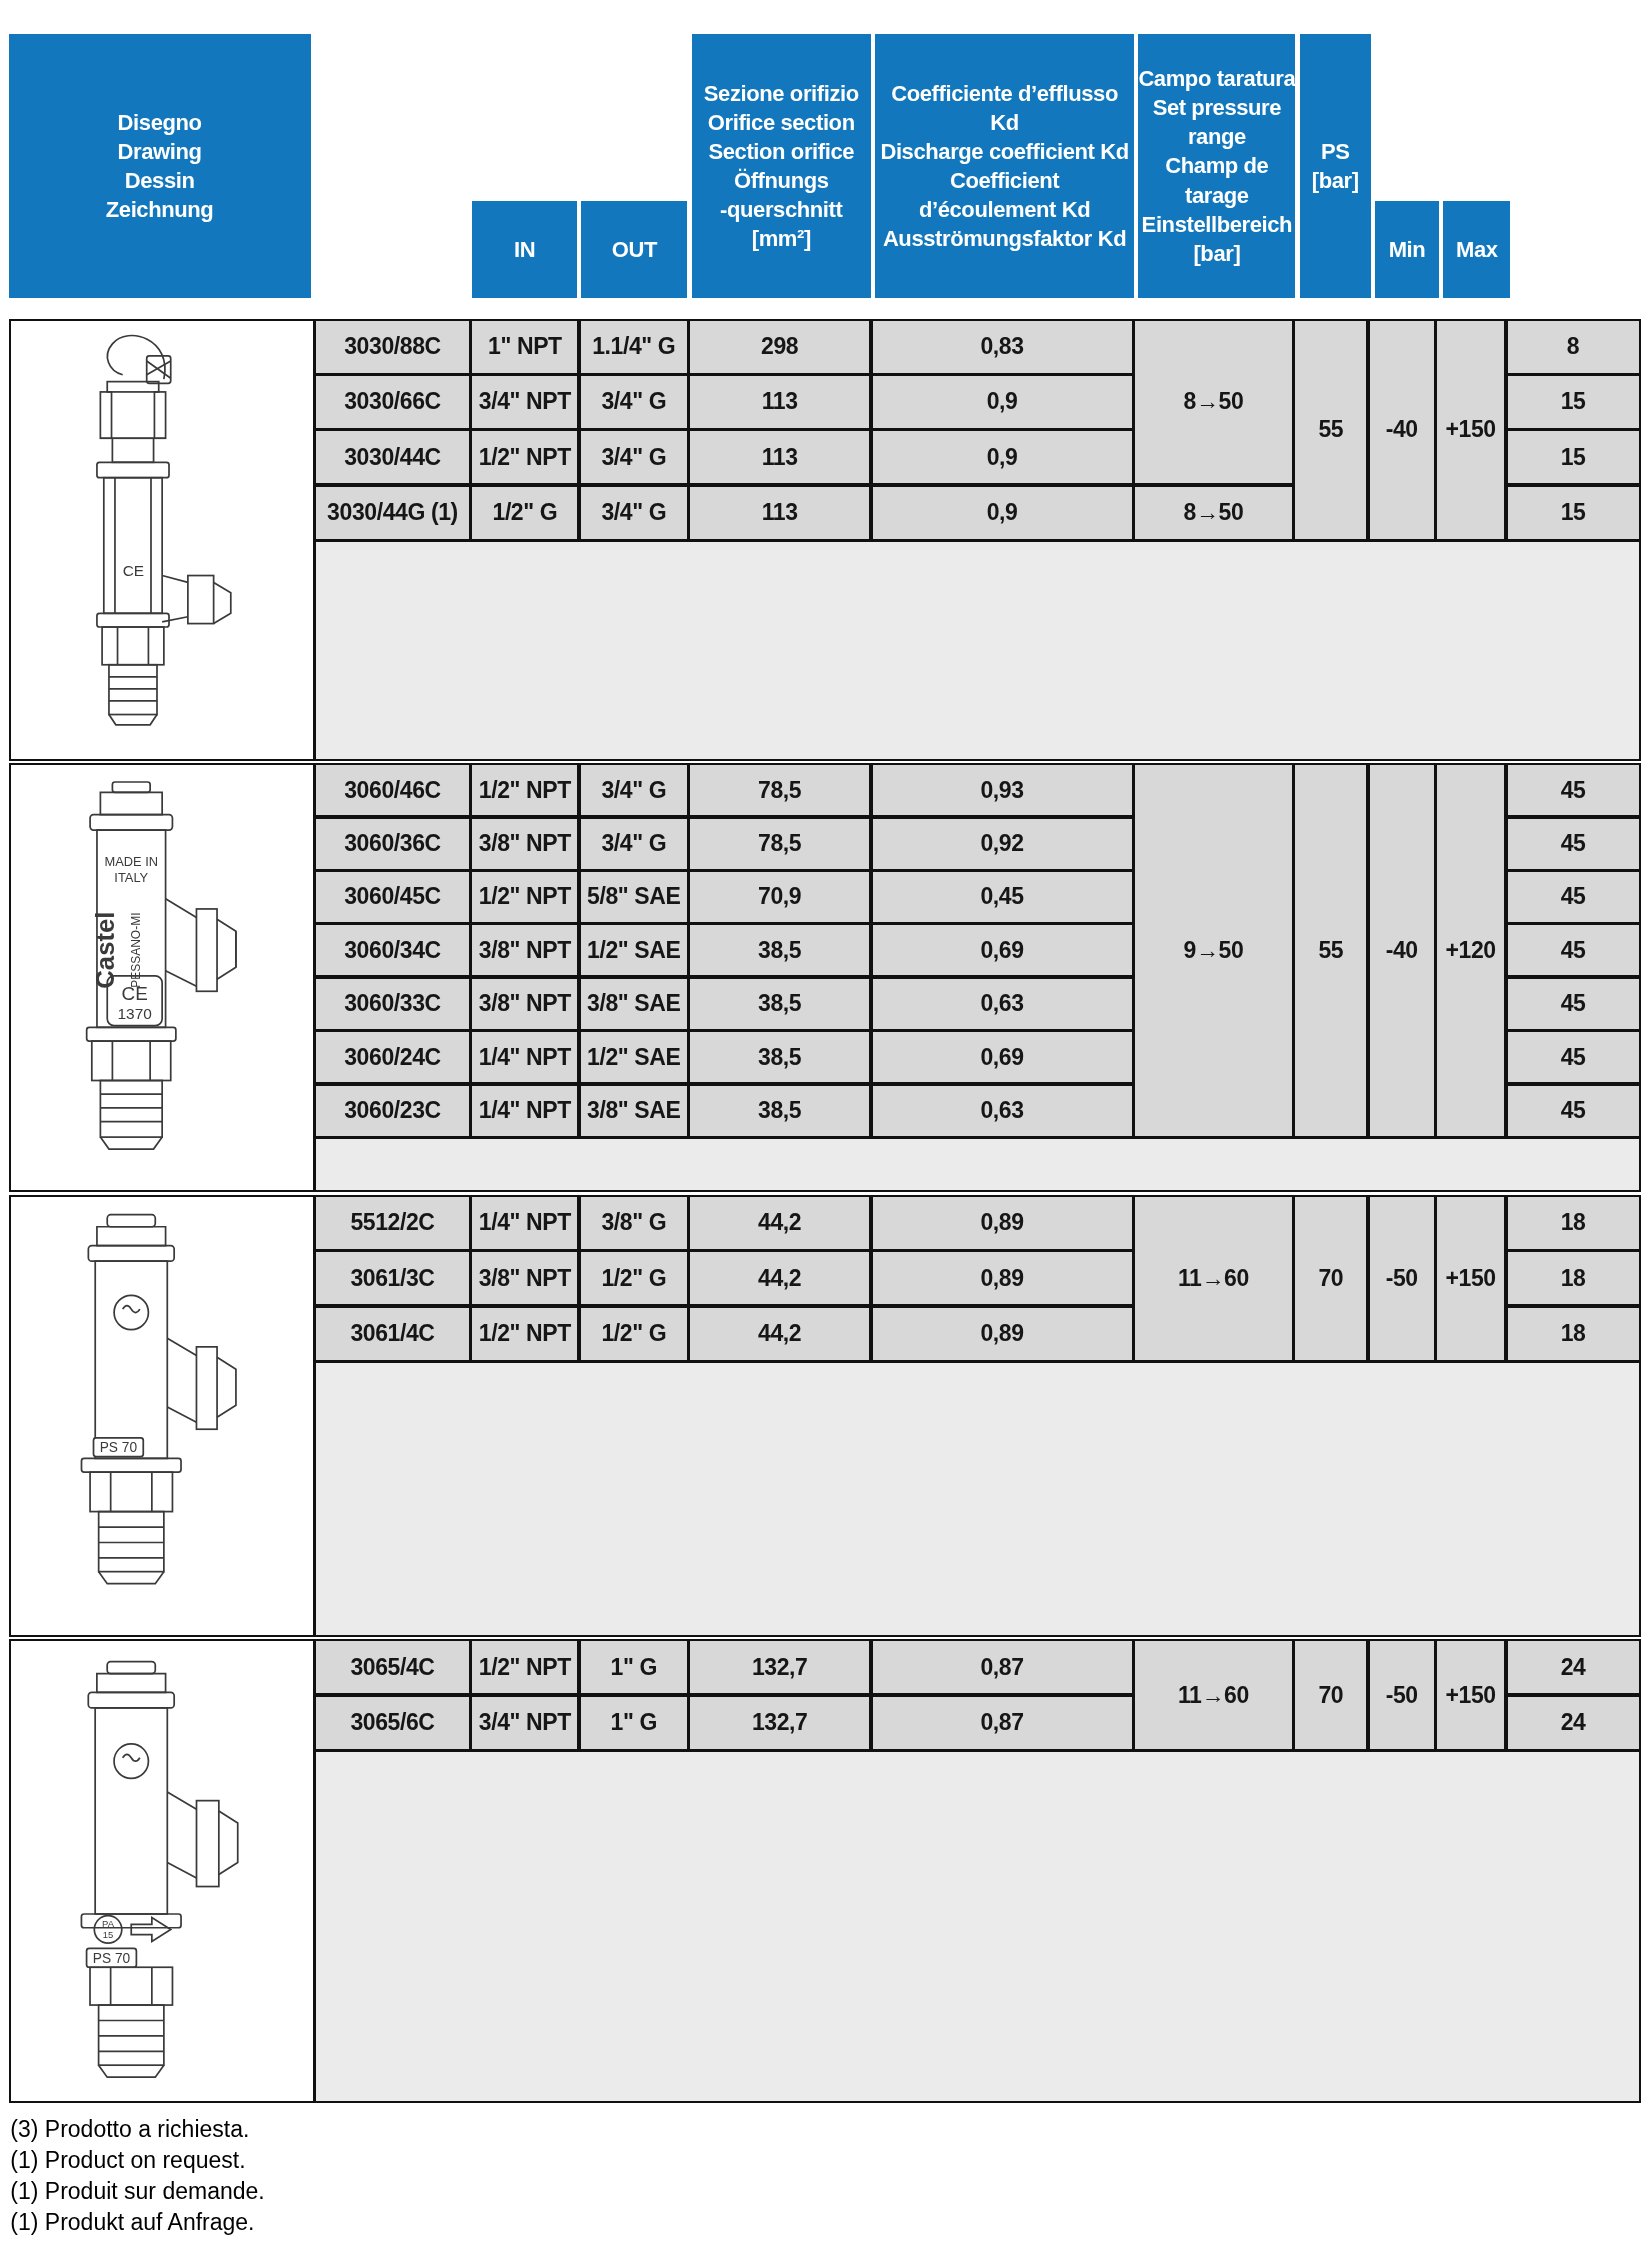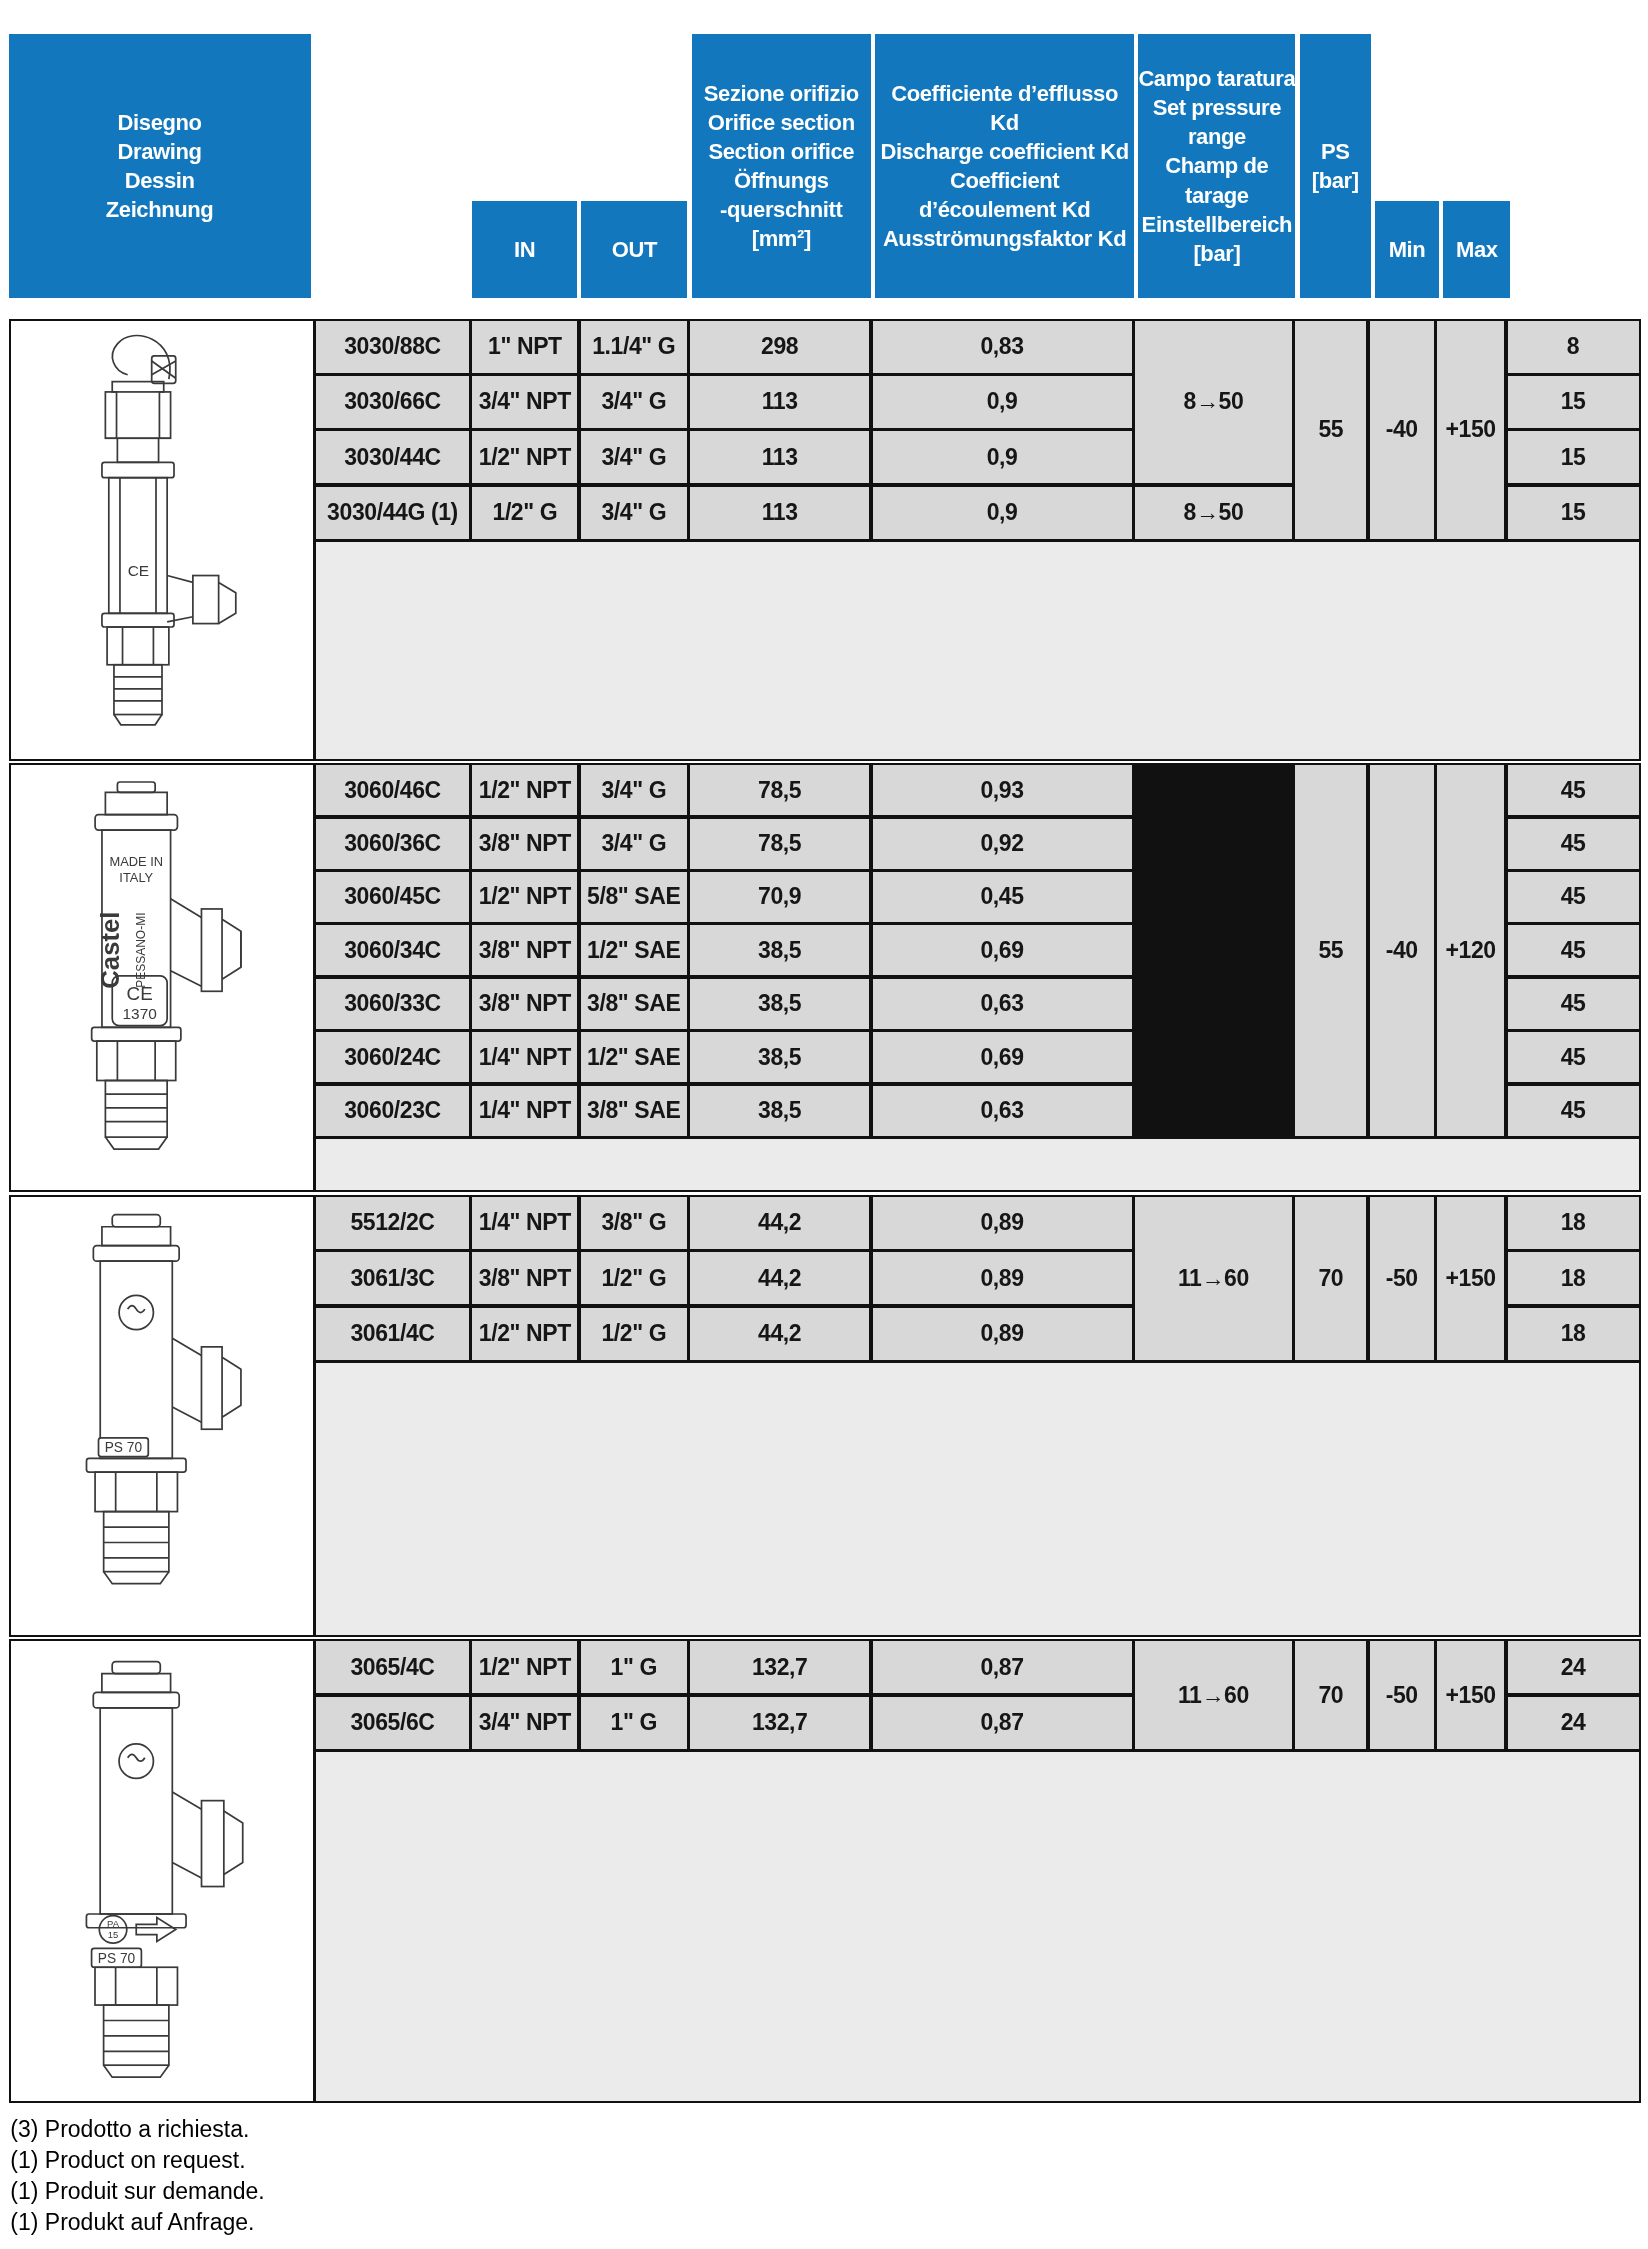--- a/index.html
+++ b/index.html
@@ -26,21 +26,21 @@
   
   .grp{display:grid;
        grid-template-columns:302px 153px 105px 106px 179px 259px 157px 71px 64px 67px 1fr;
        gap:3.4px;background:#111111;border:2.6px solid #111111;box-sizing:border-box;}
   .g1{grid-template-rows:repeat(4,52px) 1fr;height:442px;margin-top:20.6px;}
   .g2{grid-template-rows:repeat(7,50px) 1fr;height:429px;margin-top:2.6px;}
   .g3{grid-template-rows:repeat(3,52px) 1fr;height:442px;margin-top:2.6px;}
   .g4{grid-template-rows:repeat(2,52px) 1fr;height:464px;margin-top:2.6px;}
   .cell{background:#d8d8d8;display:flex;align-items:center;justify-content:center;
         font-weight:bold;font-size:23px;color:#161616;letter-spacing:-0.4px;}
-  .dcell{background:#ffffff;grid-column:1;display:flex;align-items:center;justify-content:center;}
+  .dcell{background:#ffffff;grid-column:1;display:flex;align-items:center;justify-content:flex-start;}
   .filler{background:#ebebeb;grid-column:2 / -1;}
 
   
   .valve{stroke:#3a3a3a;stroke-width:2;fill:none;}
   .valve text{stroke:none;fill:#3a3a3a;font-family:"Liberation Sans",sans-serif;}
 
   
   .foot{position:absolute;left:10.3px;top:2114px;font-size:23px;line-height:31px;
         color:#000;font-weight:normal;}
 </style>
@@ -219,20 +219,21 @@
       <div class="cell" style="grid-column:6;grid-row:6">0,69</div>
       <div class="cell" style="grid-column:11;grid-row:6">45</div>
 
       <div class="cell" style="grid-column:2;grid-row:7">3060/23C</div>
       <div class="cell" style="grid-column:3;grid-row:7">1/4" NPT</div>
       <div class="cell" style="grid-column:4;grid-row:7">3/8" SAE</div>
       <div class="cell" style="grid-column:5;grid-row:7">38,5</div>
       <div class="cell" style="grid-column:6;grid-row:7">0,63</div>
       <div class="cell" style="grid-column:11;grid-row:7">45</div>
 
+      <div class="cell" style="grid-column:7;grid-row:1 / span 7">9→50</div>
       <div class="cell" style="grid-column:8;grid-row:1 / span 7">55</div>
       <div class="cell" style="grid-column:9;grid-row:1 / span 7">-40</div>
       <div class="cell" style="grid-column:10;grid-row:1 / span 7">+120</div>
       <div class="filler" style="grid-row:8"></div>
     </div>
 
     <div class="grp g3">
       <div class="dcell" style="grid-row:1 / span 4">
         <svg class="valve" width="292" height="429" viewBox="0 0 340 500">
           <rect x="112" y="16" width="56" height="14" rx="4"></rect>

